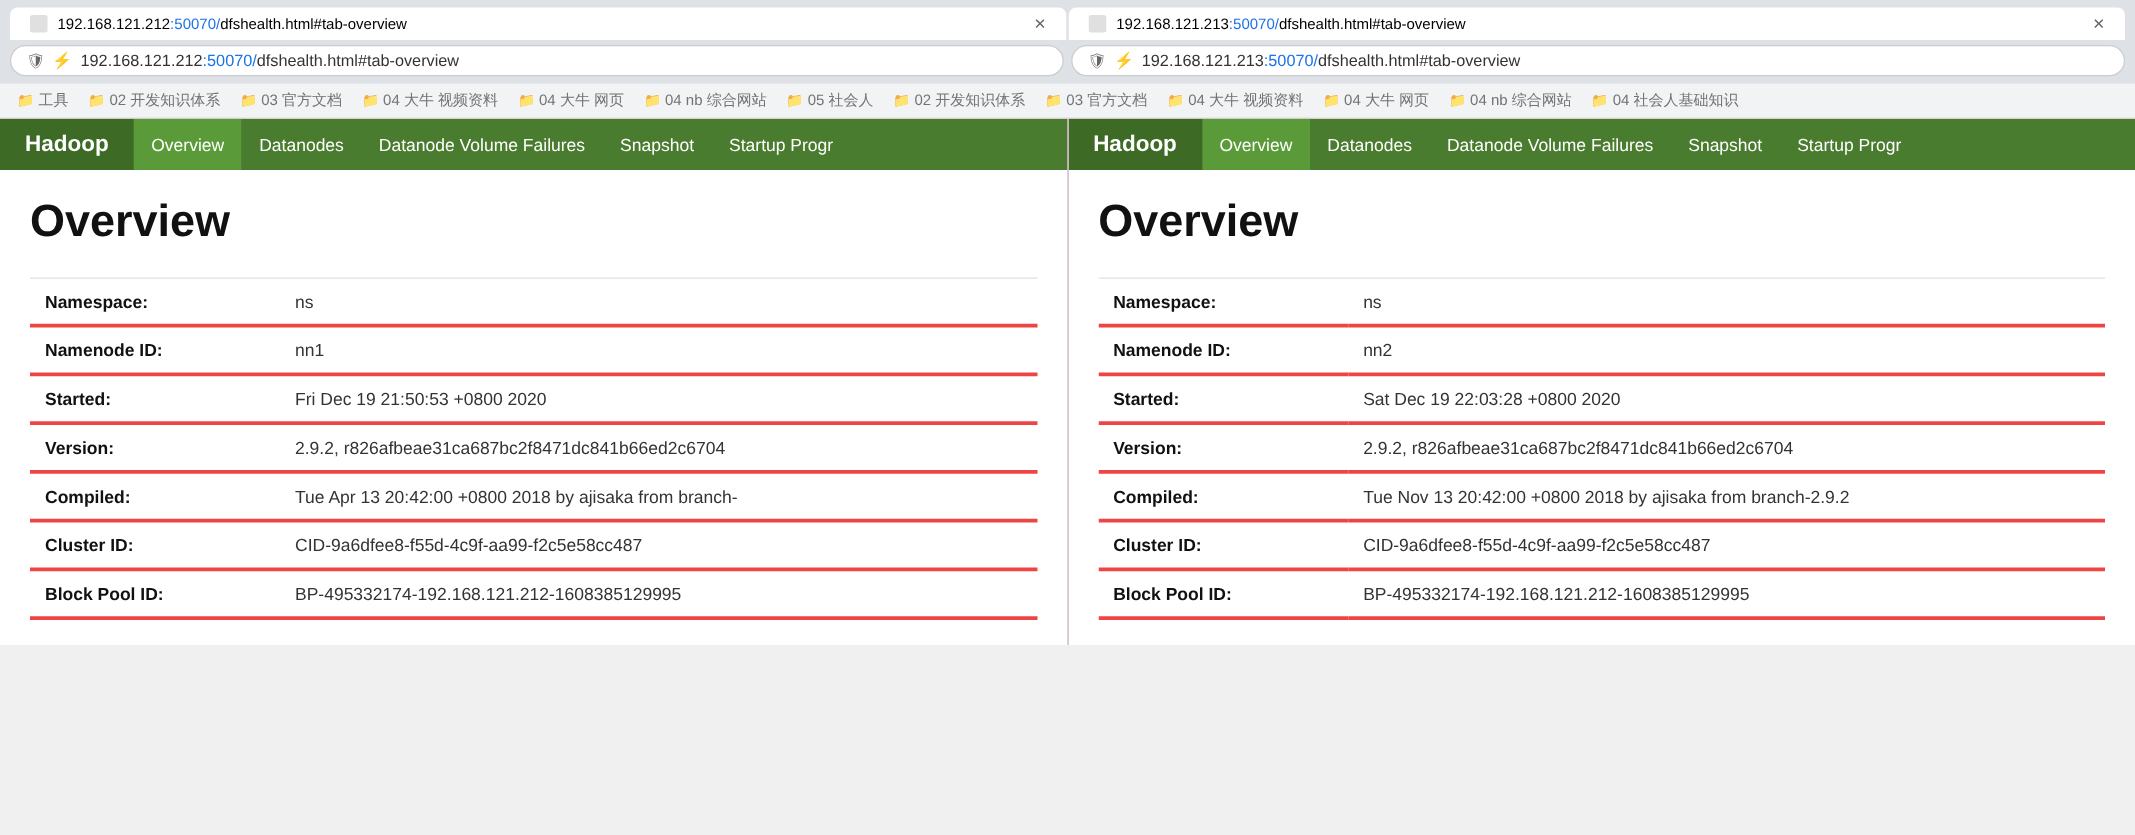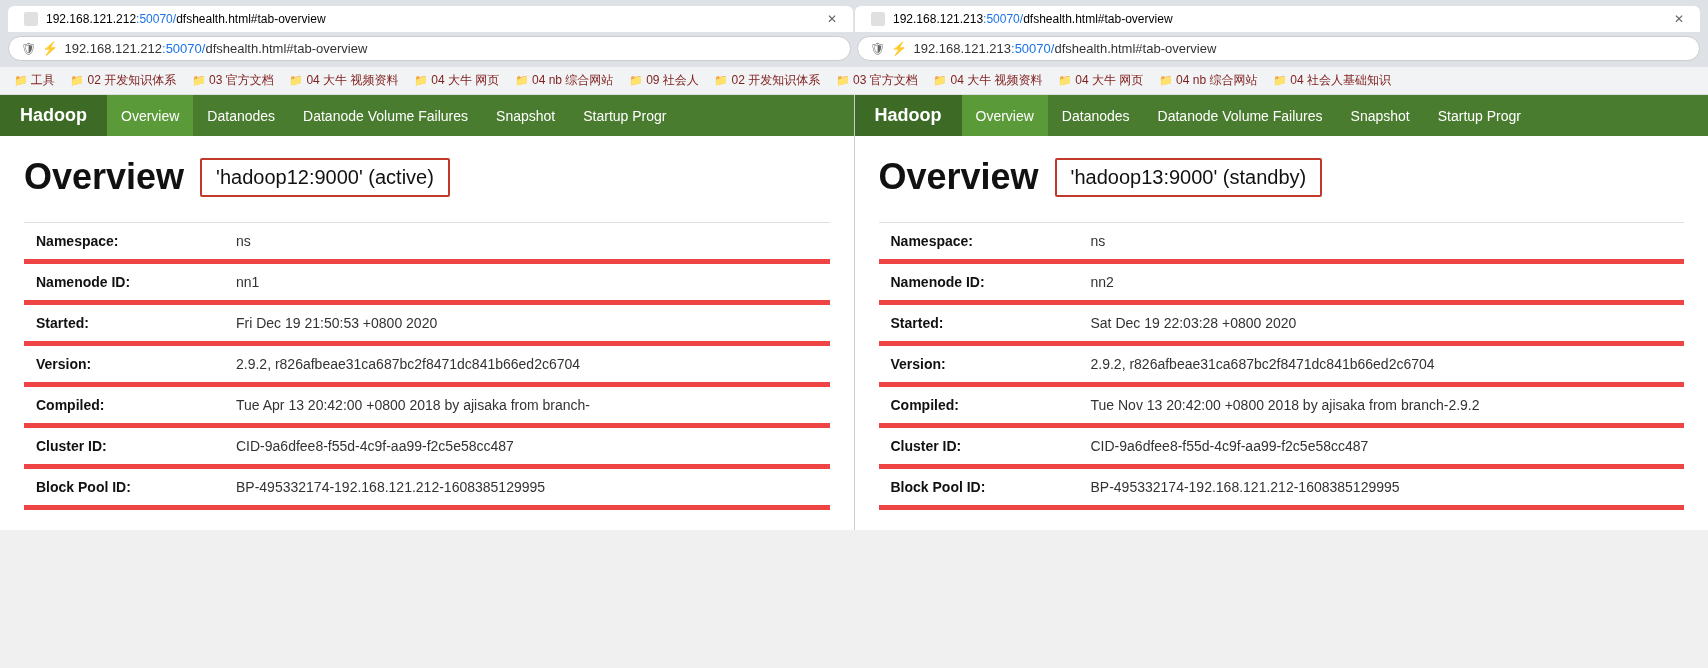--- a/index.html
+++ b/index.html
@@ -86,21 +86,21 @@
       display: flex;
       gap: 4px;
       align-items: center;
       font-size: 12px;
       border-bottom: 1px solid #ddd;
       overflow: hidden;
     }
     .bookmark-item {
       padding: 2px 6px;
       white-space: nowrap;
-      color: #7f1d1d;
+      color: #737373;
       cursor: pointer;
     }
     .bookmark-item::before {
       content: '📁 ';
       font-size: 11px;
     }
 
     
     .main-content {
       display: flex;
@@ -169,21 +169,21 @@
       color: #111;
       white-space: nowrap;
     }
 
     
     .info-table {
       width: 100%;
       border-collapse: collapse;
     }
     .info-table tr {
-      border-bottom: 5px solid #ef4444;
+      border-bottom: 3px solid #ef4444;
     }
     .info-table tr:first-child {
       border-top: 1px solid #e0e0e0;
     }
     .info-table td {
       padding: 10px 12px;
       font-size: 14px;
       vertical-align: top;
     }
     .info-table td:first-child {
@@ -240,21 +240,21 @@
   </div>
 </div>
 
 <div class="bookmarks-bar">
   <span class="bookmark-item">工具</span>
   <span class="bookmark-item">02 开发知识体系</span>
   <span class="bookmark-item">03 官方文档</span>
   <span class="bookmark-item">04 大牛 视频资料</span>
   <span class="bookmark-item">04 大牛 网页</span>
   <span class="bookmark-item">04 nb 综合网站</span>
-  <span class="bookmark-item">09 社会人</span>
+  <span class="bookmark-item">05 社会人</span>
   <span class="bookmark-item">02 开发知识体系</span>
   <span class="bookmark-item">03 官方文档</span>
   <span class="bookmark-item">04 大牛 视频资料</span>
   <span class="bookmark-item">04 大牛 网页</span>
   <span class="bookmark-item">04 nb 综合网站</span>
   <span class="bookmark-item">04 社会人基础知识</span>
 </div>
 
 <div class="main-content">
 
@@ -265,21 +265,20 @@
       <div class="nav-item active">Overview</div>
       <div class="nav-item">Datanodes</div>
       <div class="nav-item">Datanode Volume Failures</div>
       <div class="nav-item">Snapshot</div>
       <div class="nav-item">Startup Progr</div>
     </div>
 
     <div class="page-content">
       <div class="overview-header">
         <span class="overview-title">Overview</span>
-        <div class="status-badge">'hadoop12:9000' (active)</div>
       </div>
 
       <table class="info-table">
         <tbody id="table-body-1">
             <tr>
         <td>Namespace:</td>
         <td>ns</td>
       </tr>
             <tr>
         <td>Namenode ID:</td>
@@ -317,21 +316,20 @@
       <div class="nav-item active">Overview</div>
       <div class="nav-item">Datanodes</div>
       <div class="nav-item">Datanode Volume Failures</div>
       <div class="nav-item">Snapshot</div>
       <div class="nav-item">Startup Progr</div>
     </div>
 
     <div class="page-content">
       <div class="overview-header">
         <span class="overview-title">Overview</span>
-        <div class="status-badge">'hadoop13:9000' (standby)</div>
       </div>
 
       <table class="info-table">
         <tbody id="table-body-2">
             <tr>
         <td>Namespace:</td>
         <td>ns</td>
       </tr>
             <tr>
         <td>Namenode ID:</td>

